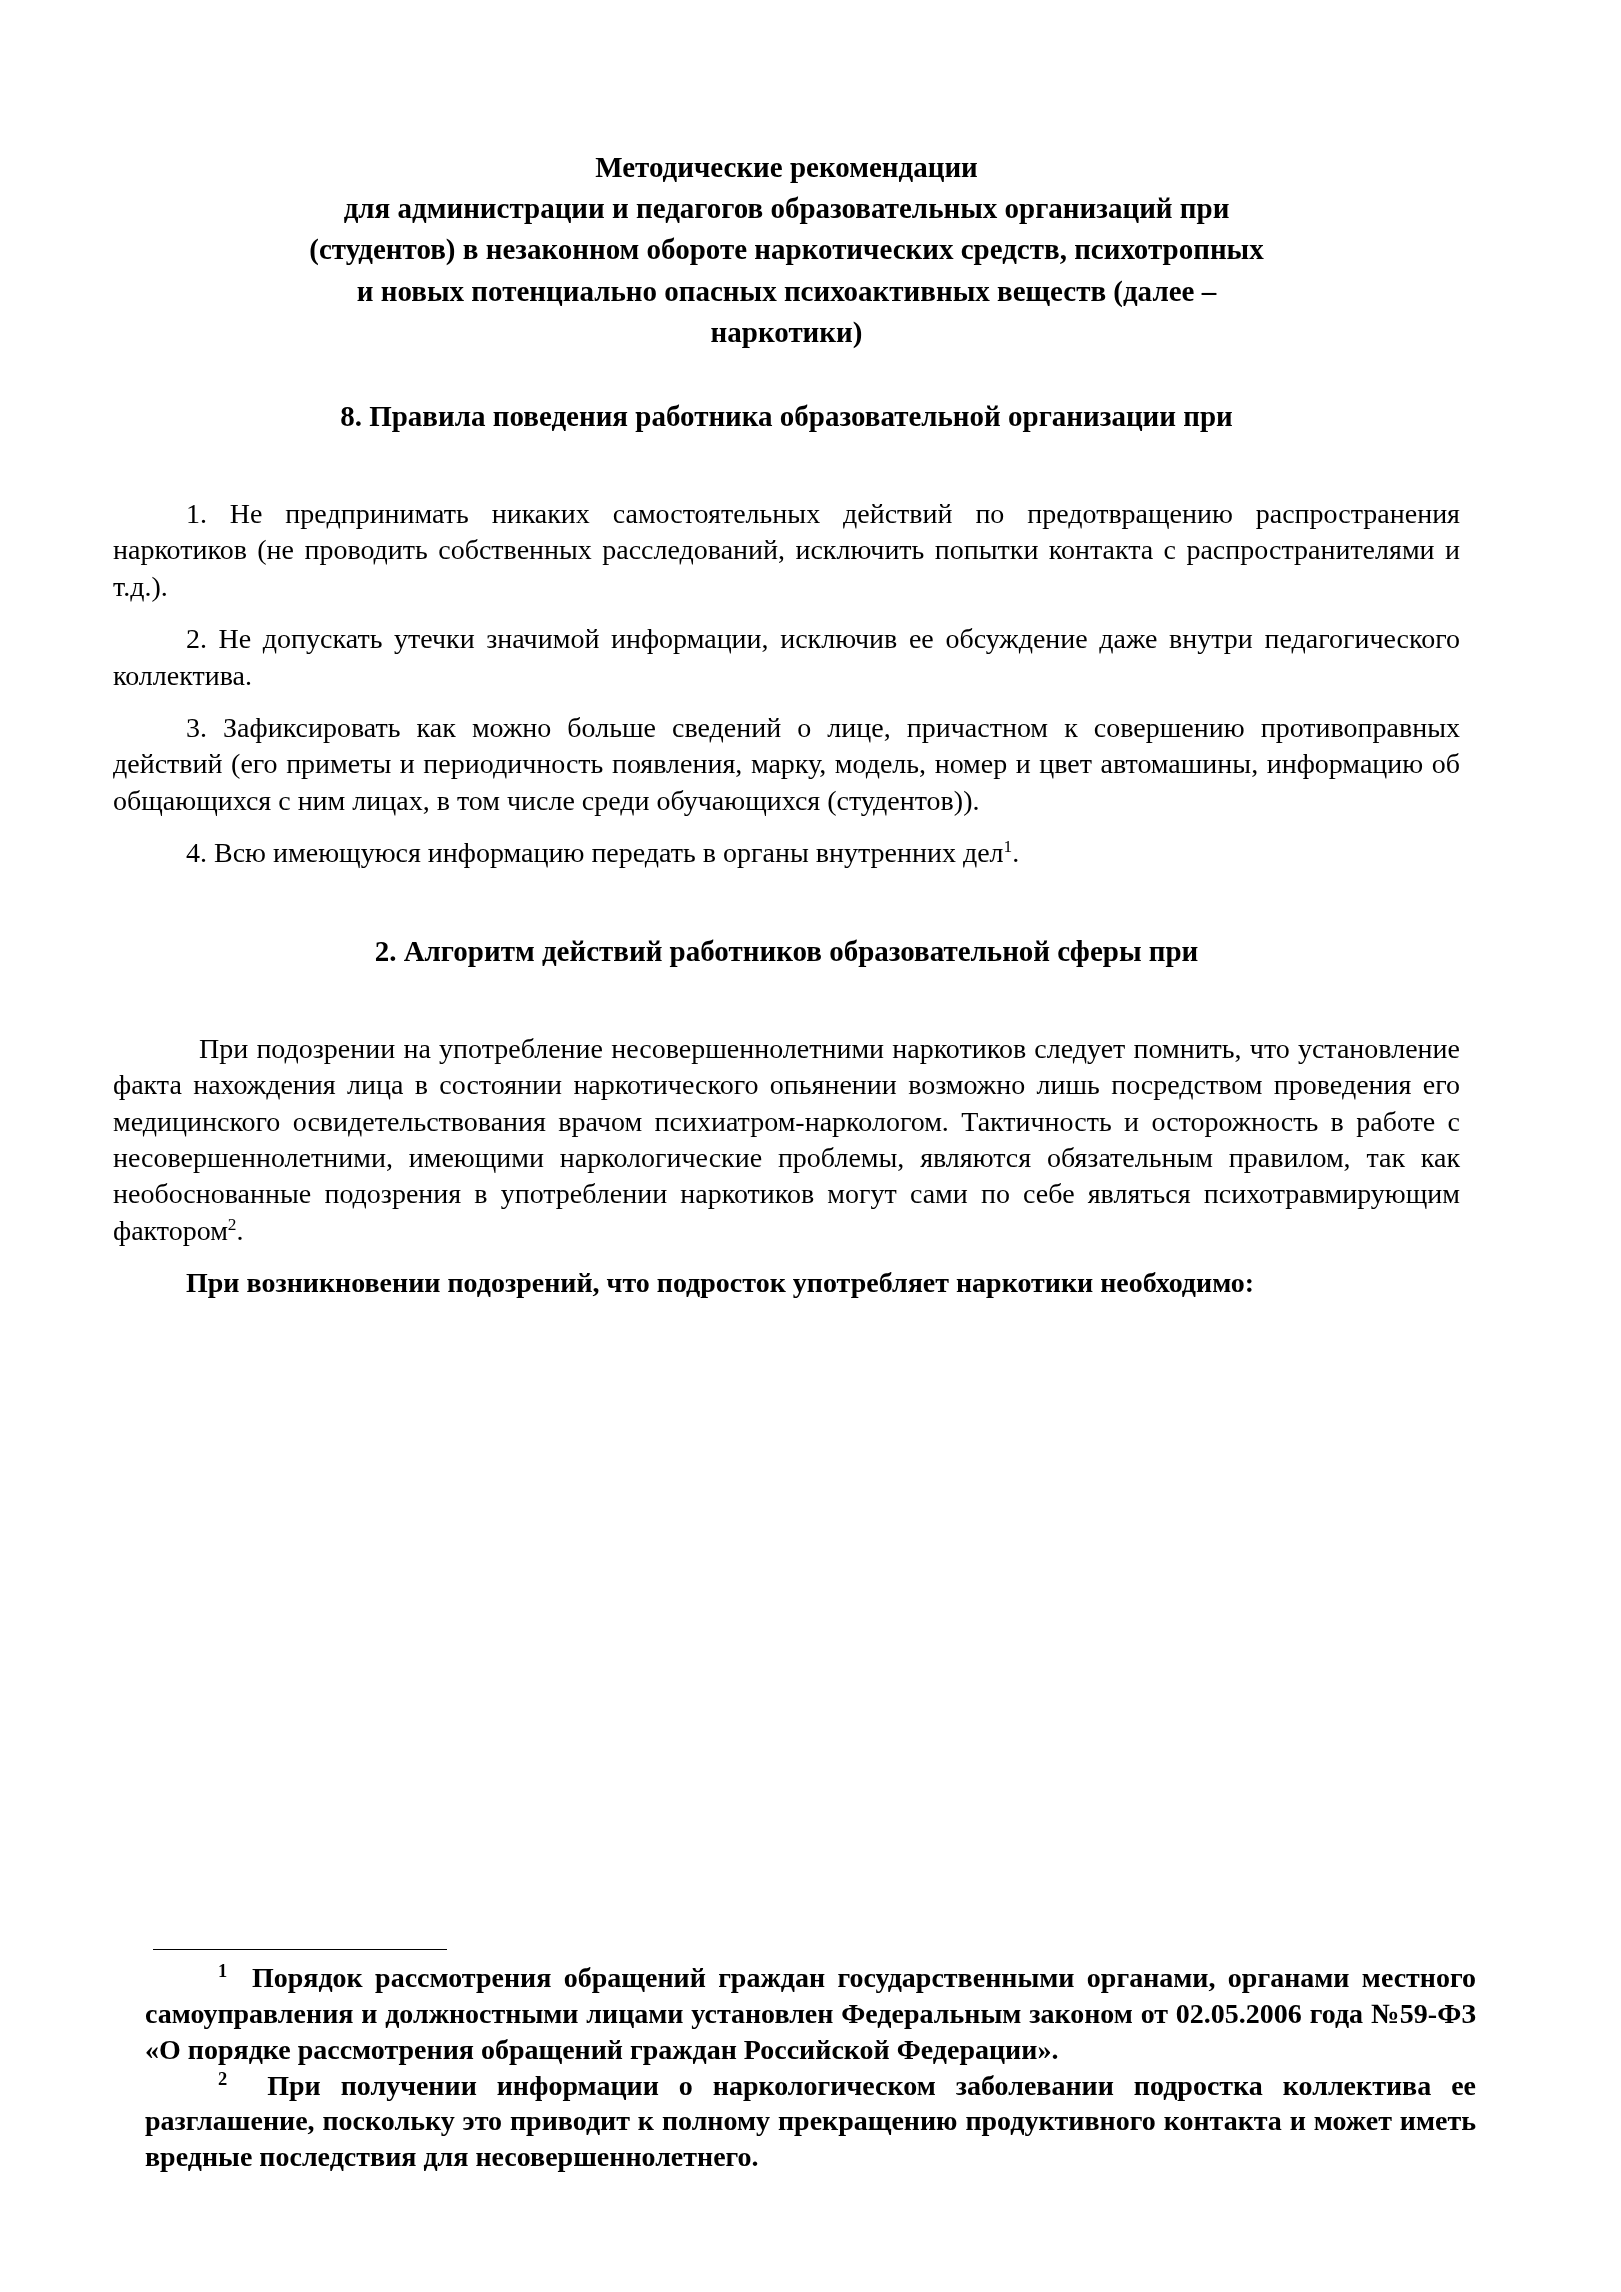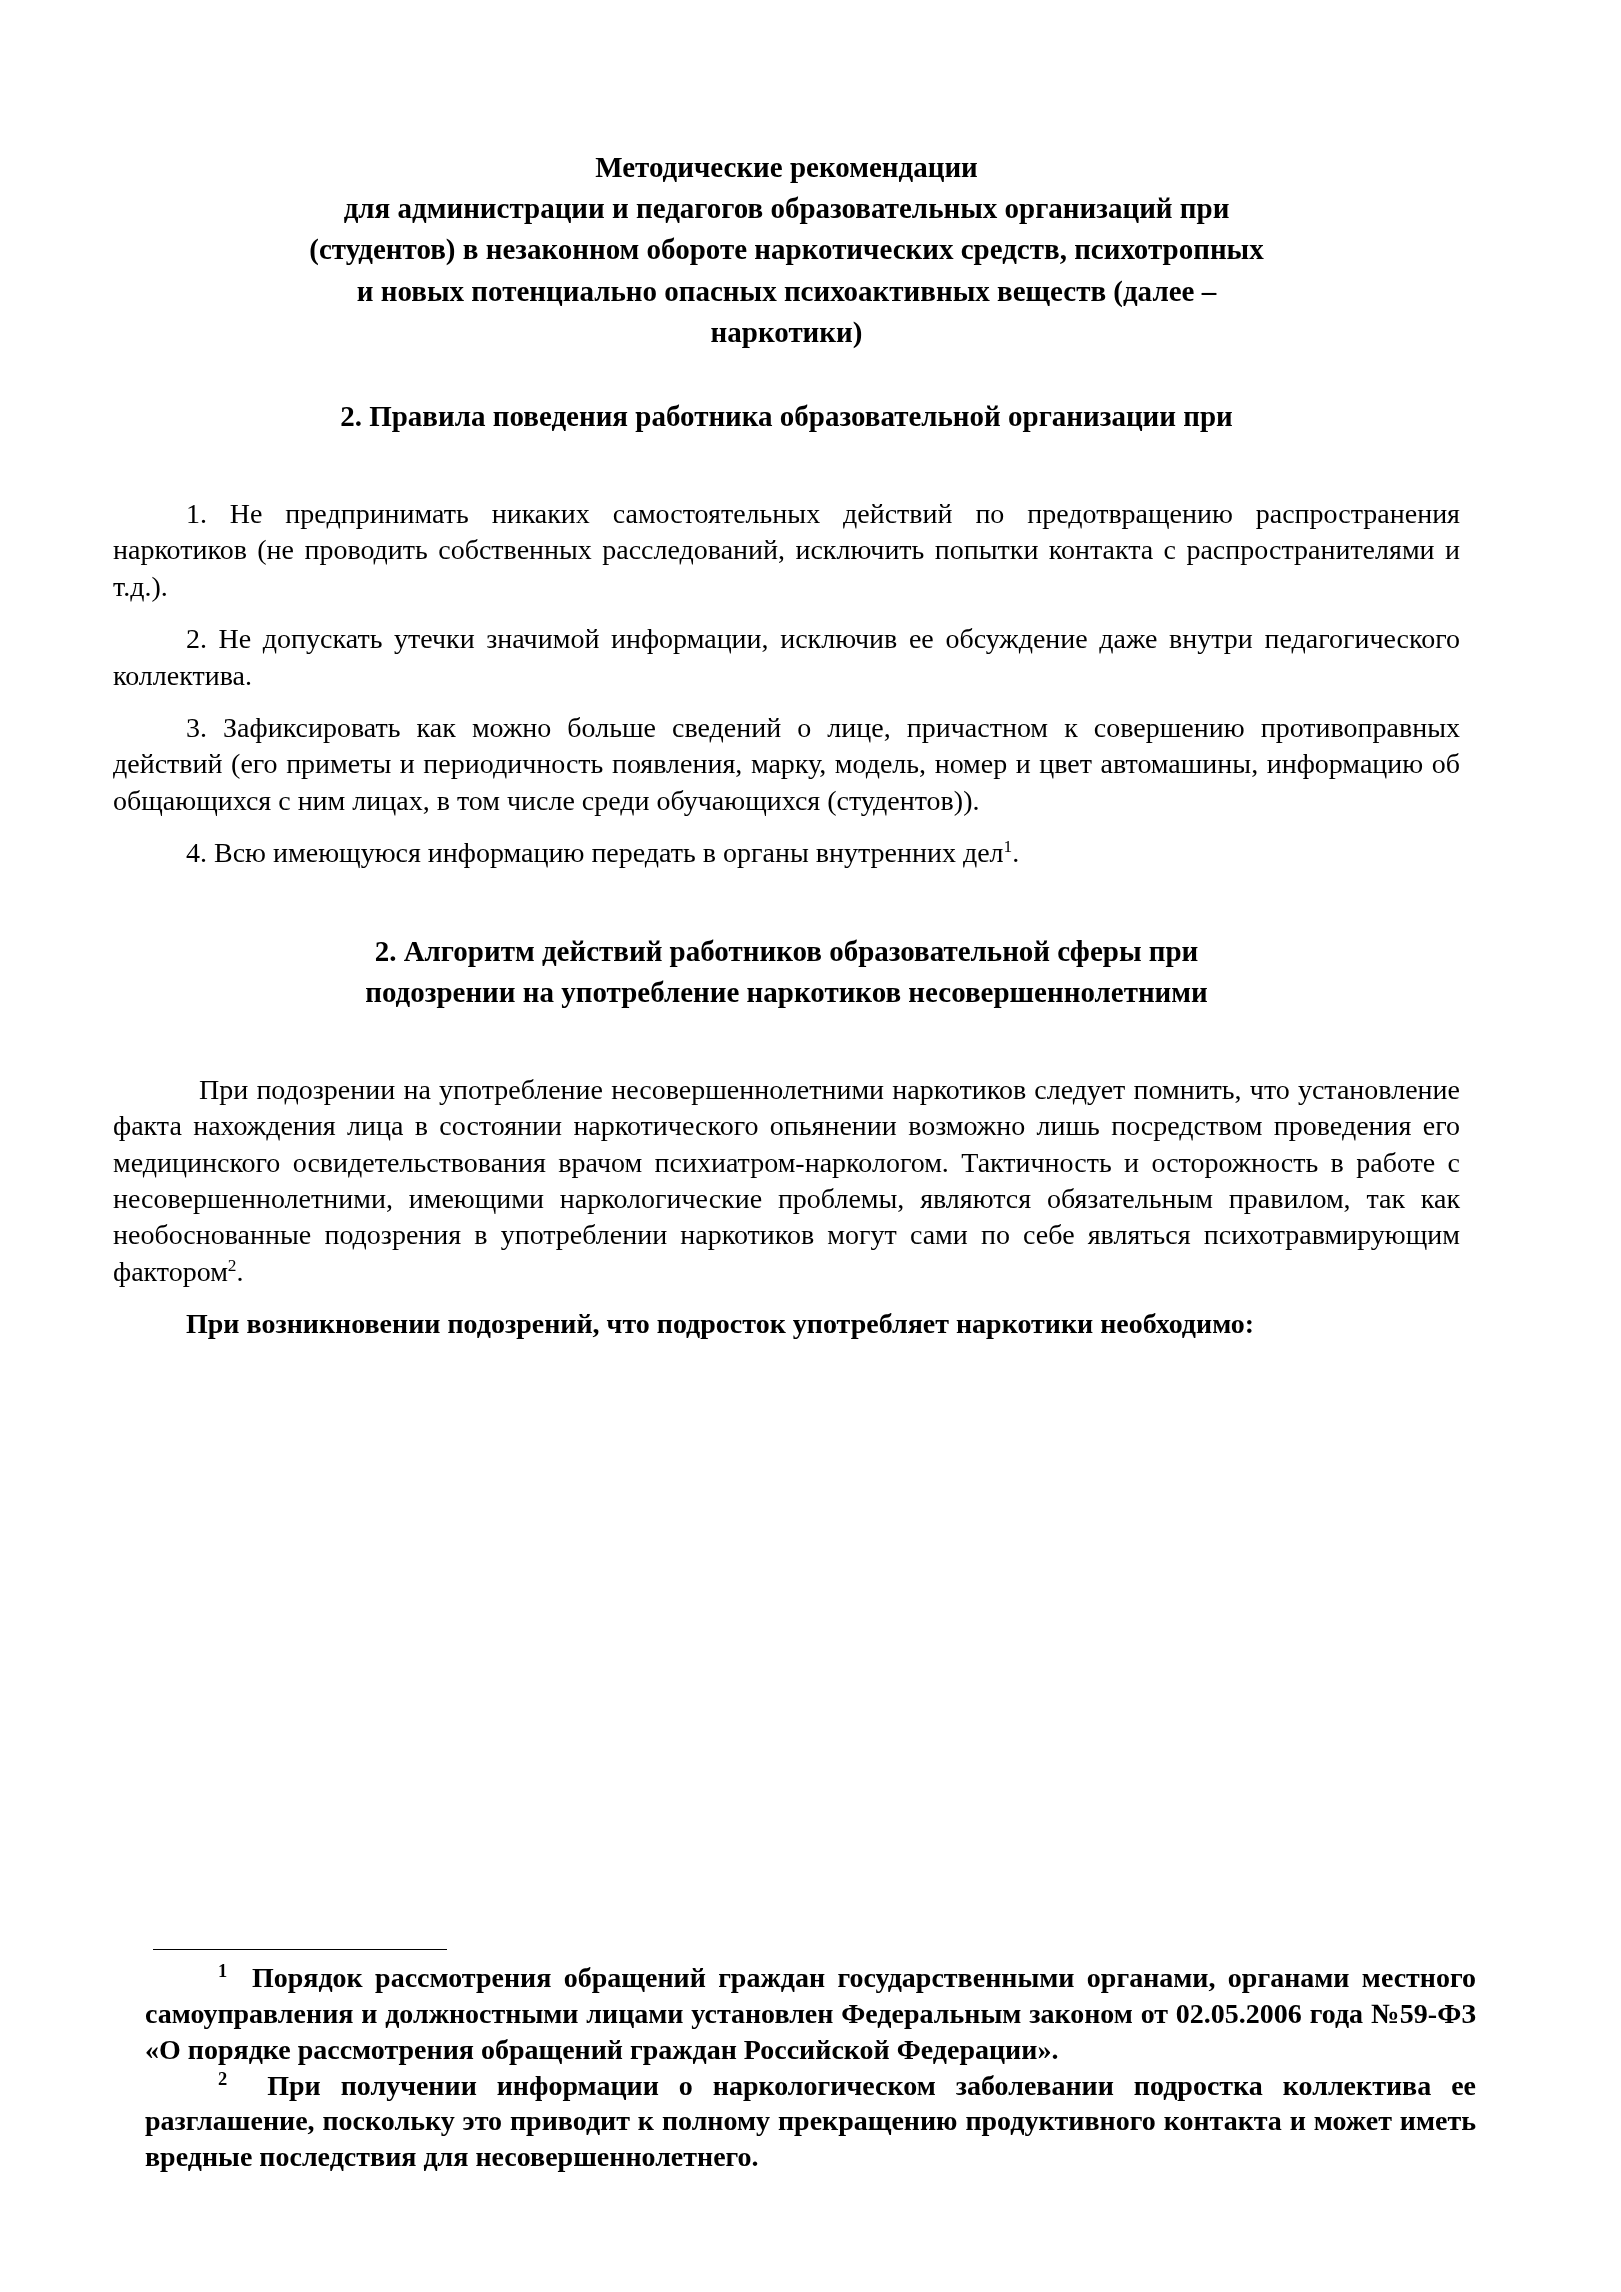--- a/index.html
+++ b/index.html
@@ -93,35 +93,34 @@
     <span class="line">Методические рекомендации</span>
     <span class="line">для администрации и педагогов образовательных организаций при</span>
     <span class="line">(студентов) в незаконном оборотe наркотических средств,  психотропных</span>
     <span class="line">и новых потенциально опасных психоактивных веществ (далее –</span>
     <span class="line">наркотики)</span>
   </h1>
 
   <div class="spacer-lg"></div>
 
   <h2 class="section-heading">
-    <span class="line">2. Правила поведения работника образовательной организации  при</span>
+    <span class="line">8. Правила поведения работника образовательной организации  при</span>
   </h2>
 
   <div class="spacer-lg"></div>
 
   <p class="body-par">1. Не предпринимать никаких самостоятельных действий по предотвращению распространения наркотиков (не проводить собственных расследований, исключить попытки контакта с распространителями и т.д.).</p>
   <p class="body-par">2. Не допускать утечки значимой информации, исключив ее обсуждение даже внутри педагогического коллектива.</p>
   <p class="body-par">3. Зафиксировать как можно больше сведений о лице, причастном к совершению противоправных действий (его приметы и периодичность появления, марку, модель, номер и цвет автомашины, информацию об общающихся с ним лицах, в том числе среди обучающихся (студентов)).</p>
   <p class="body-par"><span>4. Всю имеющуюся информацию передать в органы внутренних дел</span><sup>1</sup><span>.</span></p>
 
   <div class="spacer-lg"></div>
 
   <h2 class="section-heading">
     <span class="line">2. Алгоритм действий работников образовательной сферы при</span>
-    <span class="line">подозрении на употребление наркотиков несовершеннолетними</span>
   </h2>
 
   <div class="spacer-lg"></div>
 
   <p class="body-par extra-indent"><span>При подозрении на употребление несовершеннолетними наркотиков следует помнить, что установление факта нахождения лица в состоянии наркотического опьянении возможно лишь посредством проведения его медицинского освидетельствования врачом психиатром-наркологом. Тактичность и осторожность в работе с несовершеннолетними, имеющими наркологические проблемы, являются обязательным правилом, так как необоснованные подозрения в употреблении наркотиков могут сами по себе являться психотравмирующим фактором</span><sup>2</sup><span>.</span></p>
   <p class="body-par bold">При возникновении подозрений, что подросток употребляет наркотики необходимо:</p>
 
   <div class="footnotes">
     <div class="footnote-rule"></div>
     <p class="footnote"><span class="fn-marker">1</span>&nbsp;&nbsp;<span>Порядок рассмотрения обращений граждан государственными органами, органами местного самоуправления и должностными лицами установлен Федеральным законом от 02.05.2006 года №59-ФЗ «О порядке рассмотрения обращений граждан Российской Федерации».</span></p>

